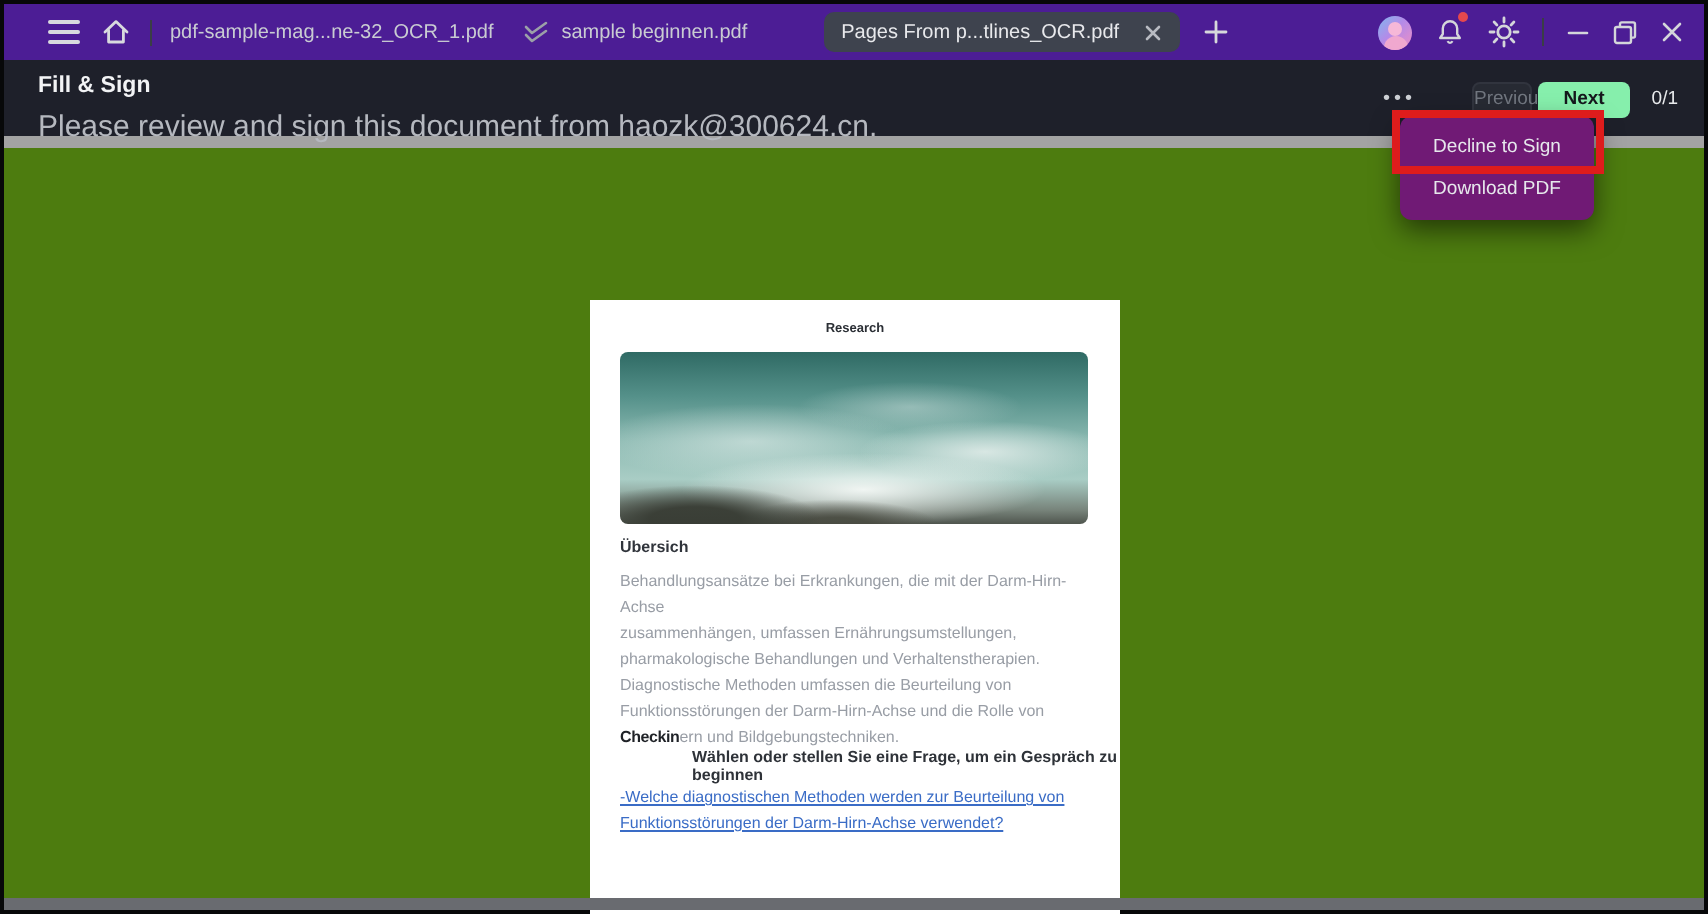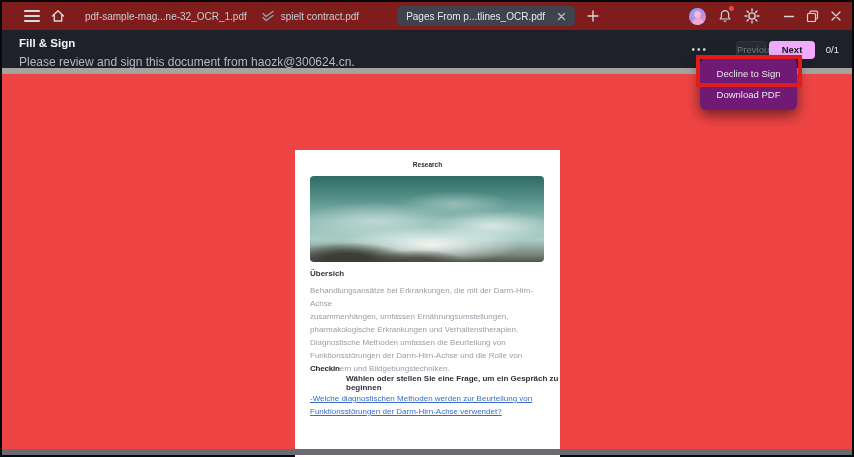--- a/index.html
+++ b/index.html
@@ -6,21 +6,21 @@
   html,body { background:#000; }
   body { font-family:"Liberation Sans","DejaVu Sans",sans-serif; }
   .window {
     position:relative; width:854px; height:457px; overflow:hidden;
     background:#181a23;
     box-shadow: inset 0 0 0 2px #070809;
   }
   
   .titlebar {
     position:absolute; top:2px; left:2px; right:2px; height:28px;
-    background:#7f1d1d; display:flex; align-items:center; padding-left:22px;
+    background:#4c1d95; display:flex; align-items:center; padding-left:22px;
   }
   .icon-btn { display:flex; align-items:center; justify-content:center; cursor:pointer; }
   .hamburger { width:16px; height:12px; display:flex; flex-direction:column; justify-content:space-between; }
   .hamburger span { display:block; height:2px; background:#d8dade; border-radius:1px; }
   .tb-div { width:1px; height:13px; background:#3a3d46; margin:0 9px; }
   .tab-label { font-size:10px; color:#c9ccd2; white-space:nowrap; cursor:pointer; }
   .active-tab {
     display:flex; align-items:center; height:20px; background:#3e434e;
     border-radius:5px; padding:0 9px; margin-left:38px; cursor:pointer;
   }
@@ -34,46 +34,46 @@
   .avatar b { position:absolute; left:2.5px; top:10px; width:12px; height:9px; border-radius:6px 6px 0 0; background:#f0a8cf; }
   .bell-wrap { position:relative; }
   .bell-dot { position:absolute; right:-1px; top:-2px; width:5px; height:5px; border-radius:50%; }
   .vdiv { width:1px; height:14px; background:#3a3d46; }
   
   .fs-header {
     position:absolute; top:30px; left:2px; right:2px; height:44px;
     background:#1e202a; border-bottom:6px solid #a3a3a3;
   }
   .fs-title { position:absolute; left:17px; top:7px; font-size:11.5px; font-weight:bold; color:#f2f3f5; }
-  .fs-sub { position:absolute; left:17px; top:25px; font-size:12px; color:#b5b8bf; }
+  .fs-sub { position:absolute; left:17px; top:25px; font-size:15px; color:#b5b8bf; }
   .more-dots { position:absolute; right:144px; top:14px; font-size:10px; letter-spacing:2px; color:#cdd0d5; cursor:pointer; }
   .btn-prev {
     position:absolute; right:86px; top:11px; width:30px; height:18px;
     background:#272a33; border:1px solid #31343e; border-radius:4px;
     color:#71767f; font-size:9.5px; text-align:center; line-height:16px; cursor:pointer;
   }
   .btn-next {
     position:absolute; right:37px; top:11px; width:46px; height:18px;
-    background:#f0abfc; border-radius:4px; color:#15171c; font-weight:bold;
+    background:#86efac; border-radius:4px; color:#15171c; font-weight:bold;
     font-size:9.5px; text-align:center; line-height:18px; cursor:pointer;
   }
   .counter { position:absolute; right:13px; top:14px; font-size:9.5px; color:#e8eaec; }
   
   .dropdown {
     position:absolute; left:700px; top:58px; width:97px; z-index:5;
     background:#701a75; border-radius:6px; padding:5px 0;
     box-shadow:0 5px 14px rgba(0,0,0,.55);
   }
   .dd-item { height:21px; line-height:21px; text-align:center; font-size:9.5px; color:#e6e8ec; cursor:pointer; white-space:nowrap; }
   .annotation {
     position:absolute; left:696px; top:55px; width:106px; height:32px; z-index:6;
     border:4px solid #de1c1c; pointer-events:none;
   }
   
-  .doc-area { position:absolute; top:74px; left:2px; right:2px; bottom:2px; background:#ef4444; }
+  .doc-area { position:absolute; top:74px; left:2px; right:2px; bottom:2px; background:#4d7c0f; }
   .page {
     position:absolute; left:293px; top:76px; width:265px; height:373px;
     background:#ffffff; z-index:1;
   }
   .research { position:absolute; top:11px; left:0; width:100%; text-align:center; font-size:6.5px; font-weight:bold; color:#2b2f35; }
   .ocean {
     position:absolute; left:15px; top:26px; width:234px; height:86px; border-radius:4px;
     background:
       radial-gradient(90px 24px at 16% 97%, rgba(56,60,52,.95) 25%, rgba(56,60,52,0) 70%),
       radial-gradient(75px 20px at 46% 102%, rgba(72,74,64,.9) 25%, rgba(72,74,64,0) 70%),
@@ -116,21 +116,21 @@
     <div class="tb-div"></div>
     <div class="tab-label">pdf-sample-mag...ne-32_OCR_1.pdf</div>
     <div style="width:14px"></div>
     <div class="icon-btn">
       <svg width="14" height="12" viewBox="0 0 14 12" fill="none" stroke="#9ba0a8" stroke-width="1.3" stroke-linecap="round" stroke-linejoin="round">
         <path d="M2 3.5 L5 6.5 L12 1.5"></path>
           <path d="M2 7.5 L5 10.5 L12 5.5"></path>
       </svg>
     </div>
     <div style="width:6px"></div>
-    <div class="tab-label">spielt contract.pdf</div>
+    <div class="tab-label">sample beginnen.pdf</div>
     <div class="active-tab">
       <div class="tab-label">Pages From p...tlines_OCR.pdf</div>
       <div style="width:12px"></div>
       <div class="icon-btn">
         <svg width="9" height="9" viewBox="0 0 9 9" stroke="#b8bbc2" stroke-width="1.3" stroke-linecap="round">
           <path d="M1.5 1.5 L7.5 7.5 M7.5 1.5 L1.5 7.5"></path>
         </svg>
       </div>
     </div>
     <div style="width:12px"></div>
@@ -194,21 +194,21 @@
   <div class="annotation"></div>
 
   <div class="doc-area">
     <div class="page">
       <div class="research">Research</div>
       <div class="ocean"></div>
       <div class="sec-title">Übersich</div>
       <div class="para">
         <div>Behandlungsansätze bei Erkrankungen, die mit der Darm-Hirn-Achse</div>
         <div>zusammenhängen, umfassen Ernährungsumstellungen,</div>
-        <div>pharmakologische Erkrankungen und Verhaltenstherapien.</div>
+        <div>pharmakologische Behandlungen und Verhaltenstherapien.</div>
         <div>Diagnostische Methoden umfassen die Beurteilung von</div>
         <div>Funktionsstörungen der Darm-Hirn-Achse und die Rolle von</div>
         <div><span class="ovl">Checkin</span><span>ern und Bildgebungstechniken.</span></div>
       </div>
       <div class="q-head">Wählen oder stellen Sie eine Frage, um ein Gespräch zu beginnen</div>
       <div class="links">
         <p class="lnk">-Welche diagnostischen Methoden werden zur Beurteilung von Funktionsstörungen der Darm-Hirn-Achse verwendet?</p>
       </div>
 
     </div>

